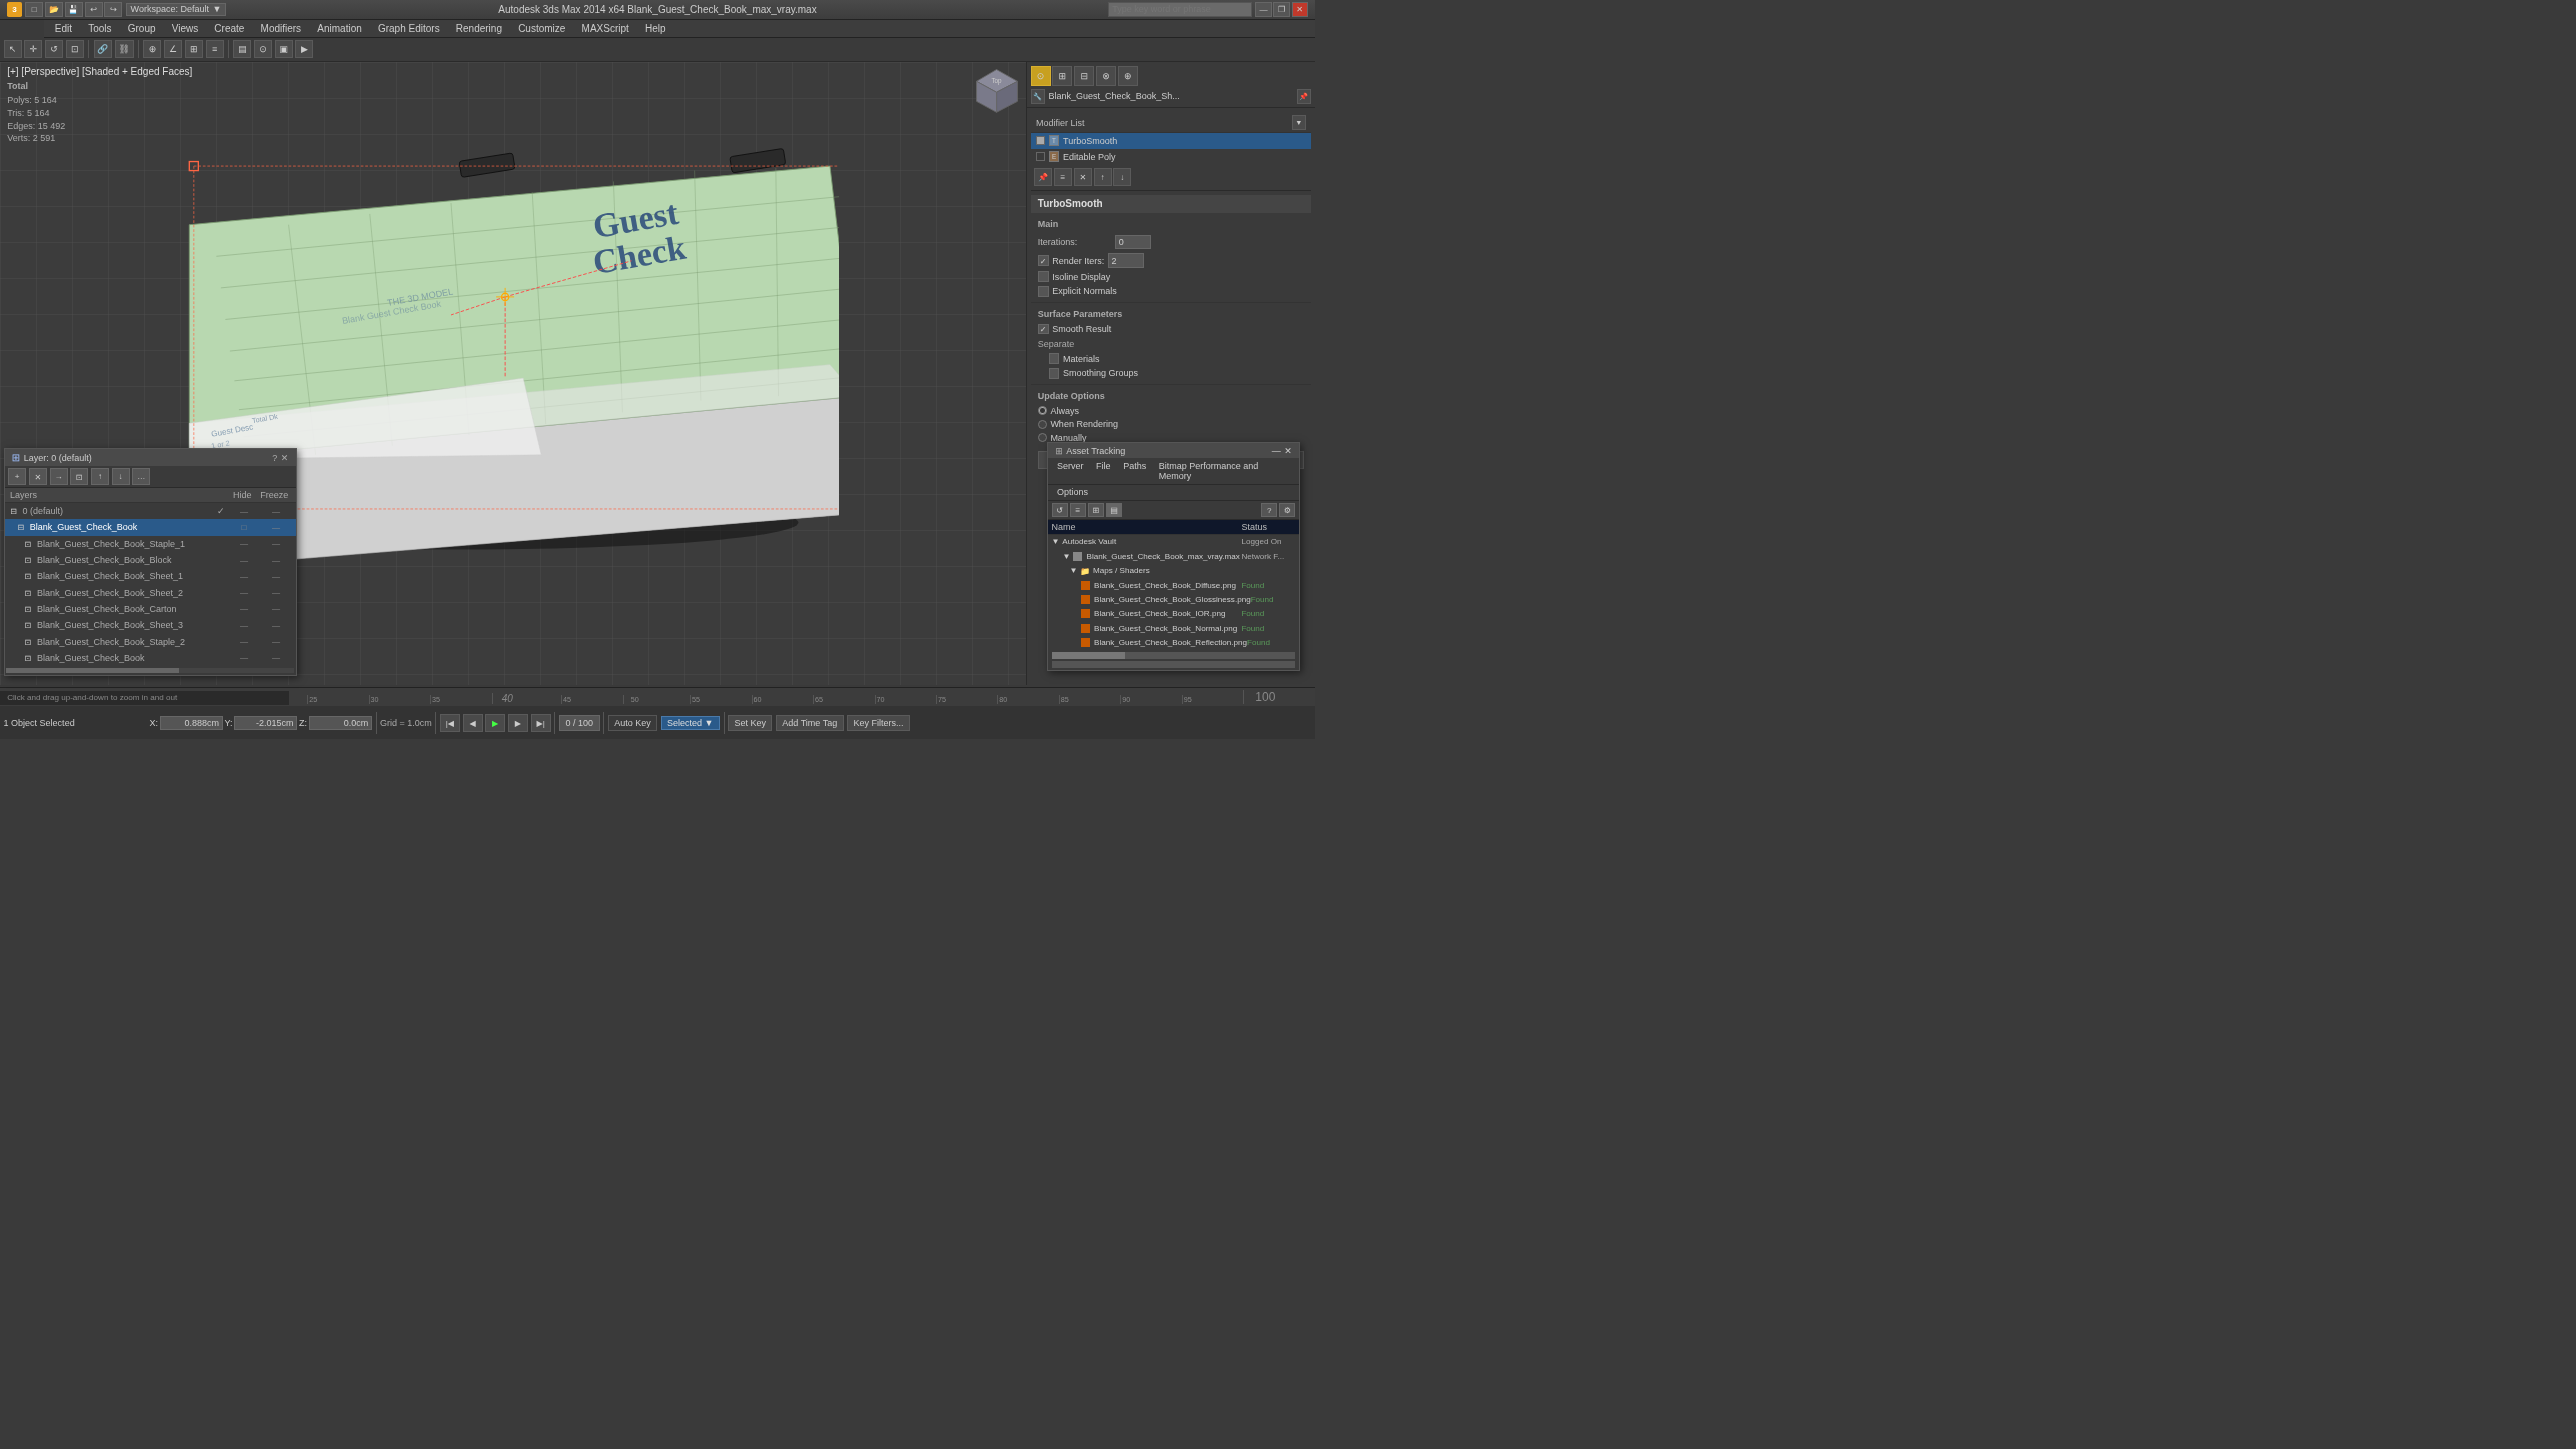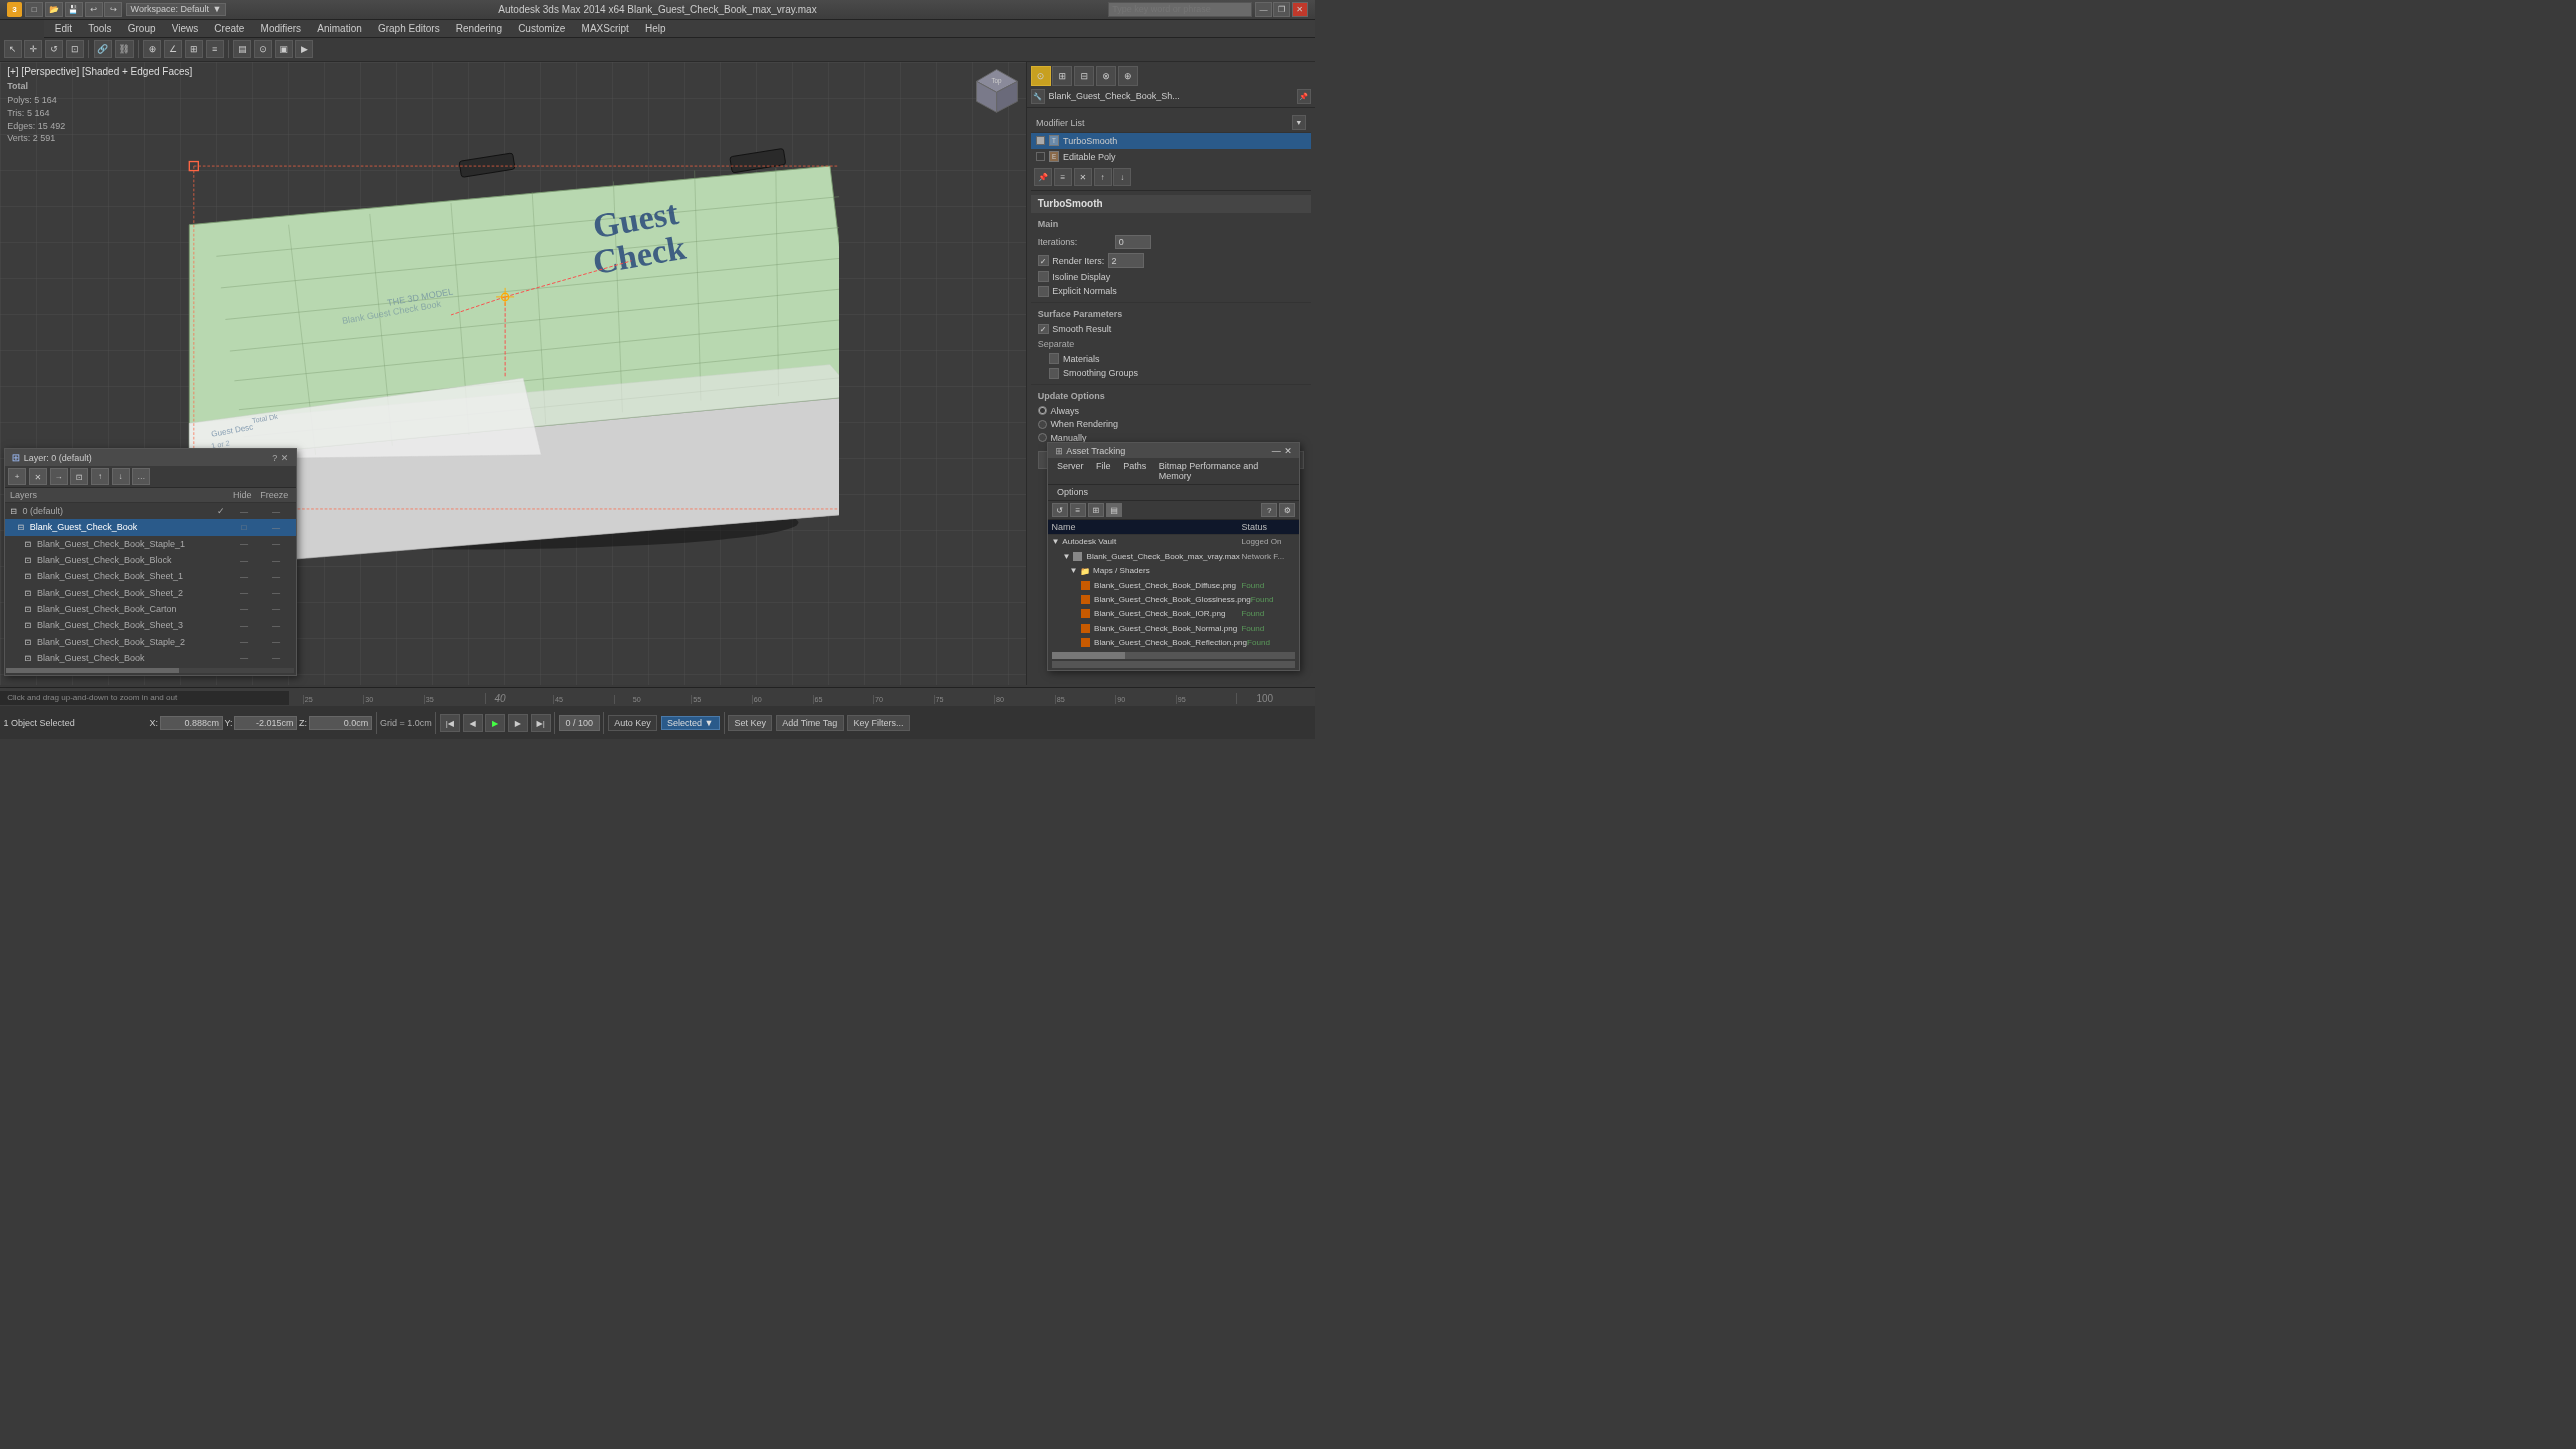--- a/index.html
+++ b/index.html
@@ -1216,31 +1216,31 @@
           <div style="flex:1; border-left:0.9px solid #555; font-size:7.2px; color:#888; padding-left:0.9px;">0</div>
           <div style="flex:1; border-left:0.9px solid #555; font-size:7.2px; color:#888; padding-left:0.9px;">5</div>
           <div style="flex:1; border-left:0.9px solid #555; font-size:7.2px; color:#888; padding-left:0.9px;">10</div>
           <div style="flex:1; border-left:0.9px solid #555; font-size:7.2px; color:#888; padding-left:0.9px;">15</div>
           <div style="flex:1; border-left:0.9px solid #555; font-size:7.2px; color:#888; padding-left:0.9px;">20</div>
           <div style="flex:1; border-left:0.9px solid #555; font-size:7.2px; color:#888; padding-left:0.9px;">25</div>
           <div style="flex:1; border-left:0.9px solid #555; font-size:7.2px; color:#888; padding-left:0.9px;">30</div>
           <div style="flex:1; border-left:0.9px solid #555; font-size:7.2px; color:#888; padding-left:0.9px;">35</div>
           <div style="flex:1; border-left:0.9px solid #555; font-size:10px; color:#888; padding-left:9px;font-style:italic;">40</div>
           <div style="flex:1; border-left:0.9px solid #555; font-size:7.2px; color:#888; padding-left:0.9px;">45</div>
-          <div style="flex:1; border-left:0.9px solid #555; font-size:7.2px; color:#888; padding-left:18px;">50</div>
+          <div style="flex:1; border-left:0.9px solid #555; font-size:7.2px; color:#888; padding-left:7px;">50</div>
           <div style="flex:1; border-left:0.9px solid #555; font-size:7.2px; color:#888; padding-left:0.9px;">55</div>
           <div style="flex:1; border-left:0.9px solid #555; font-size:7.2px; color:#888; padding-left:0.9px;">60</div>
           <div style="flex:1; border-left:0.9px solid #555; font-size:7.2px; color:#888; padding-left:0.9px;">65</div>
           <div style="flex:1; border-left:0.9px solid #555; font-size:7.2px; color:#888; padding-left:0.9px;">70</div>
           <div style="flex:1; border-left:0.9px solid #555; font-size:7.2px; color:#888; padding-left:0.9px;">75</div>
           <div style="flex:1; border-left:0.9px solid #555; font-size:7.2px; color:#888; padding-left:0.9px;">80</div>
           <div style="flex:1; border-left:0.9px solid #555; font-size:7.2px; color:#888; padding-left:0.9px;">85</div>
           <div style="flex:1; border-left:0.9px solid #555; font-size:7.2px; color:#888; padding-left:0.9px;">90</div>
           <div style="flex:1; border-left:0.9px solid #555; font-size:7.2px; color:#888; padding-left:0.9px;">95</div>
-          <div style="flex:1; border-left:0.9px solid #555; font-size:10px; color:#888; padding-left:19px;">100</div>
+          <div style="flex:1; border-left:0.9px solid #555; font-size:12px; color:#888; padding-left:11px;">100</div>
         </div>
       </div>
     </div>
   </div>
 
   <div class="timeline-lower">
 
     <div style="display:flex; align-items:center; gap:3.6px; min-width:144px;text-align:center;">
       <span style="font-size:9px; color:#ccc;">1 Object Selected</span>
     </div>

